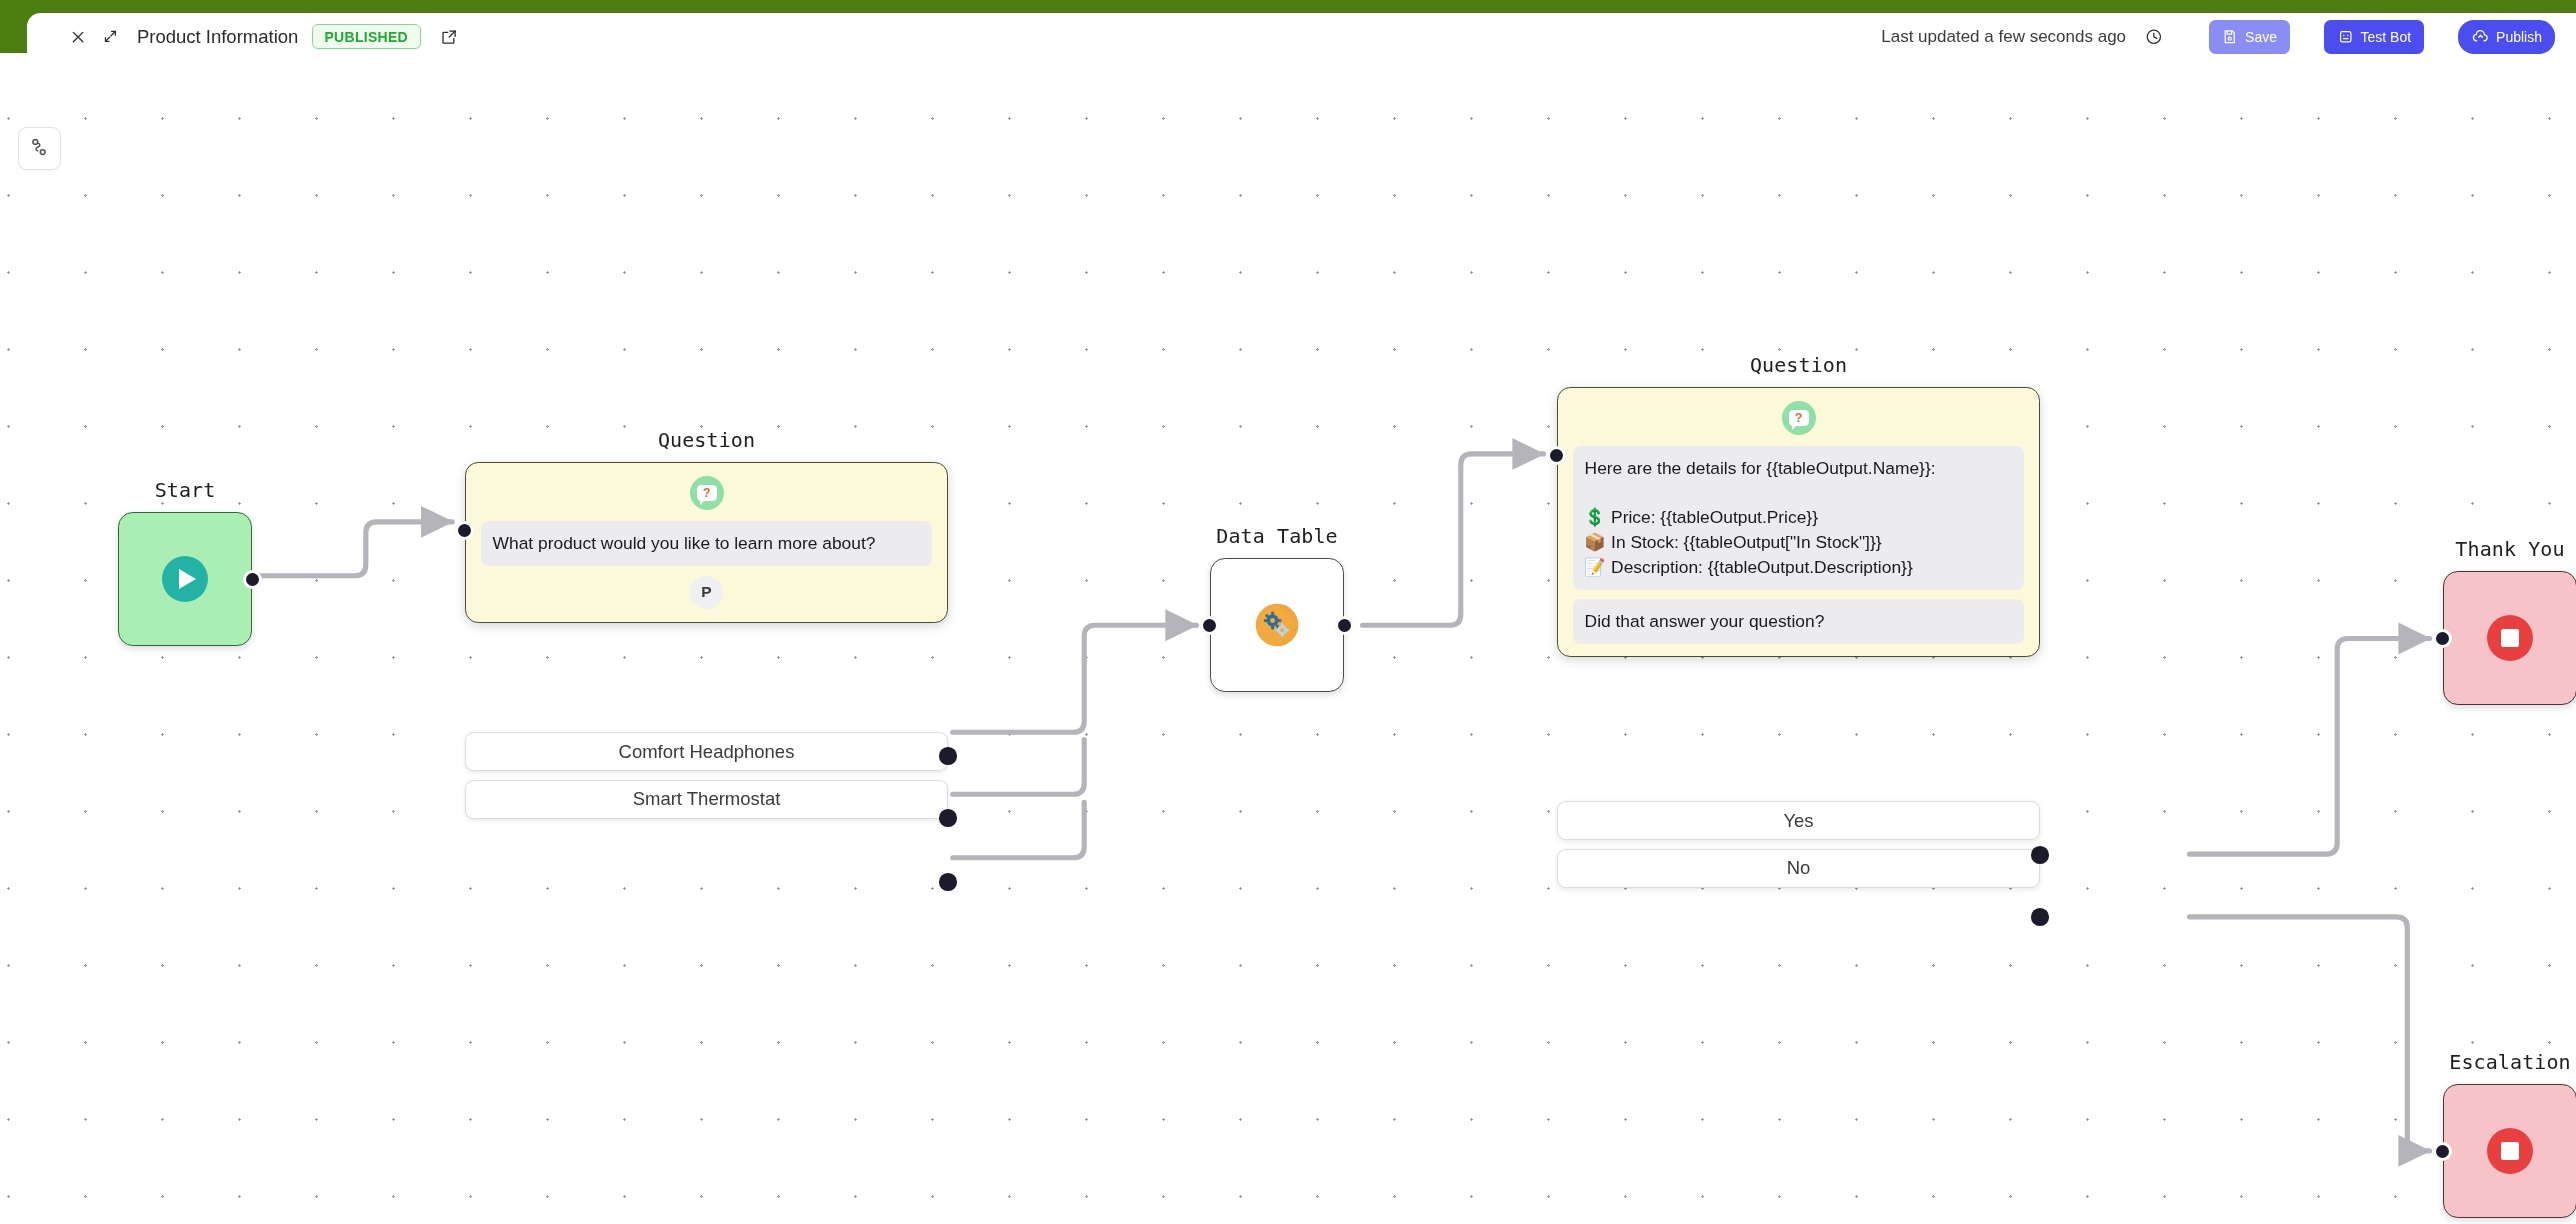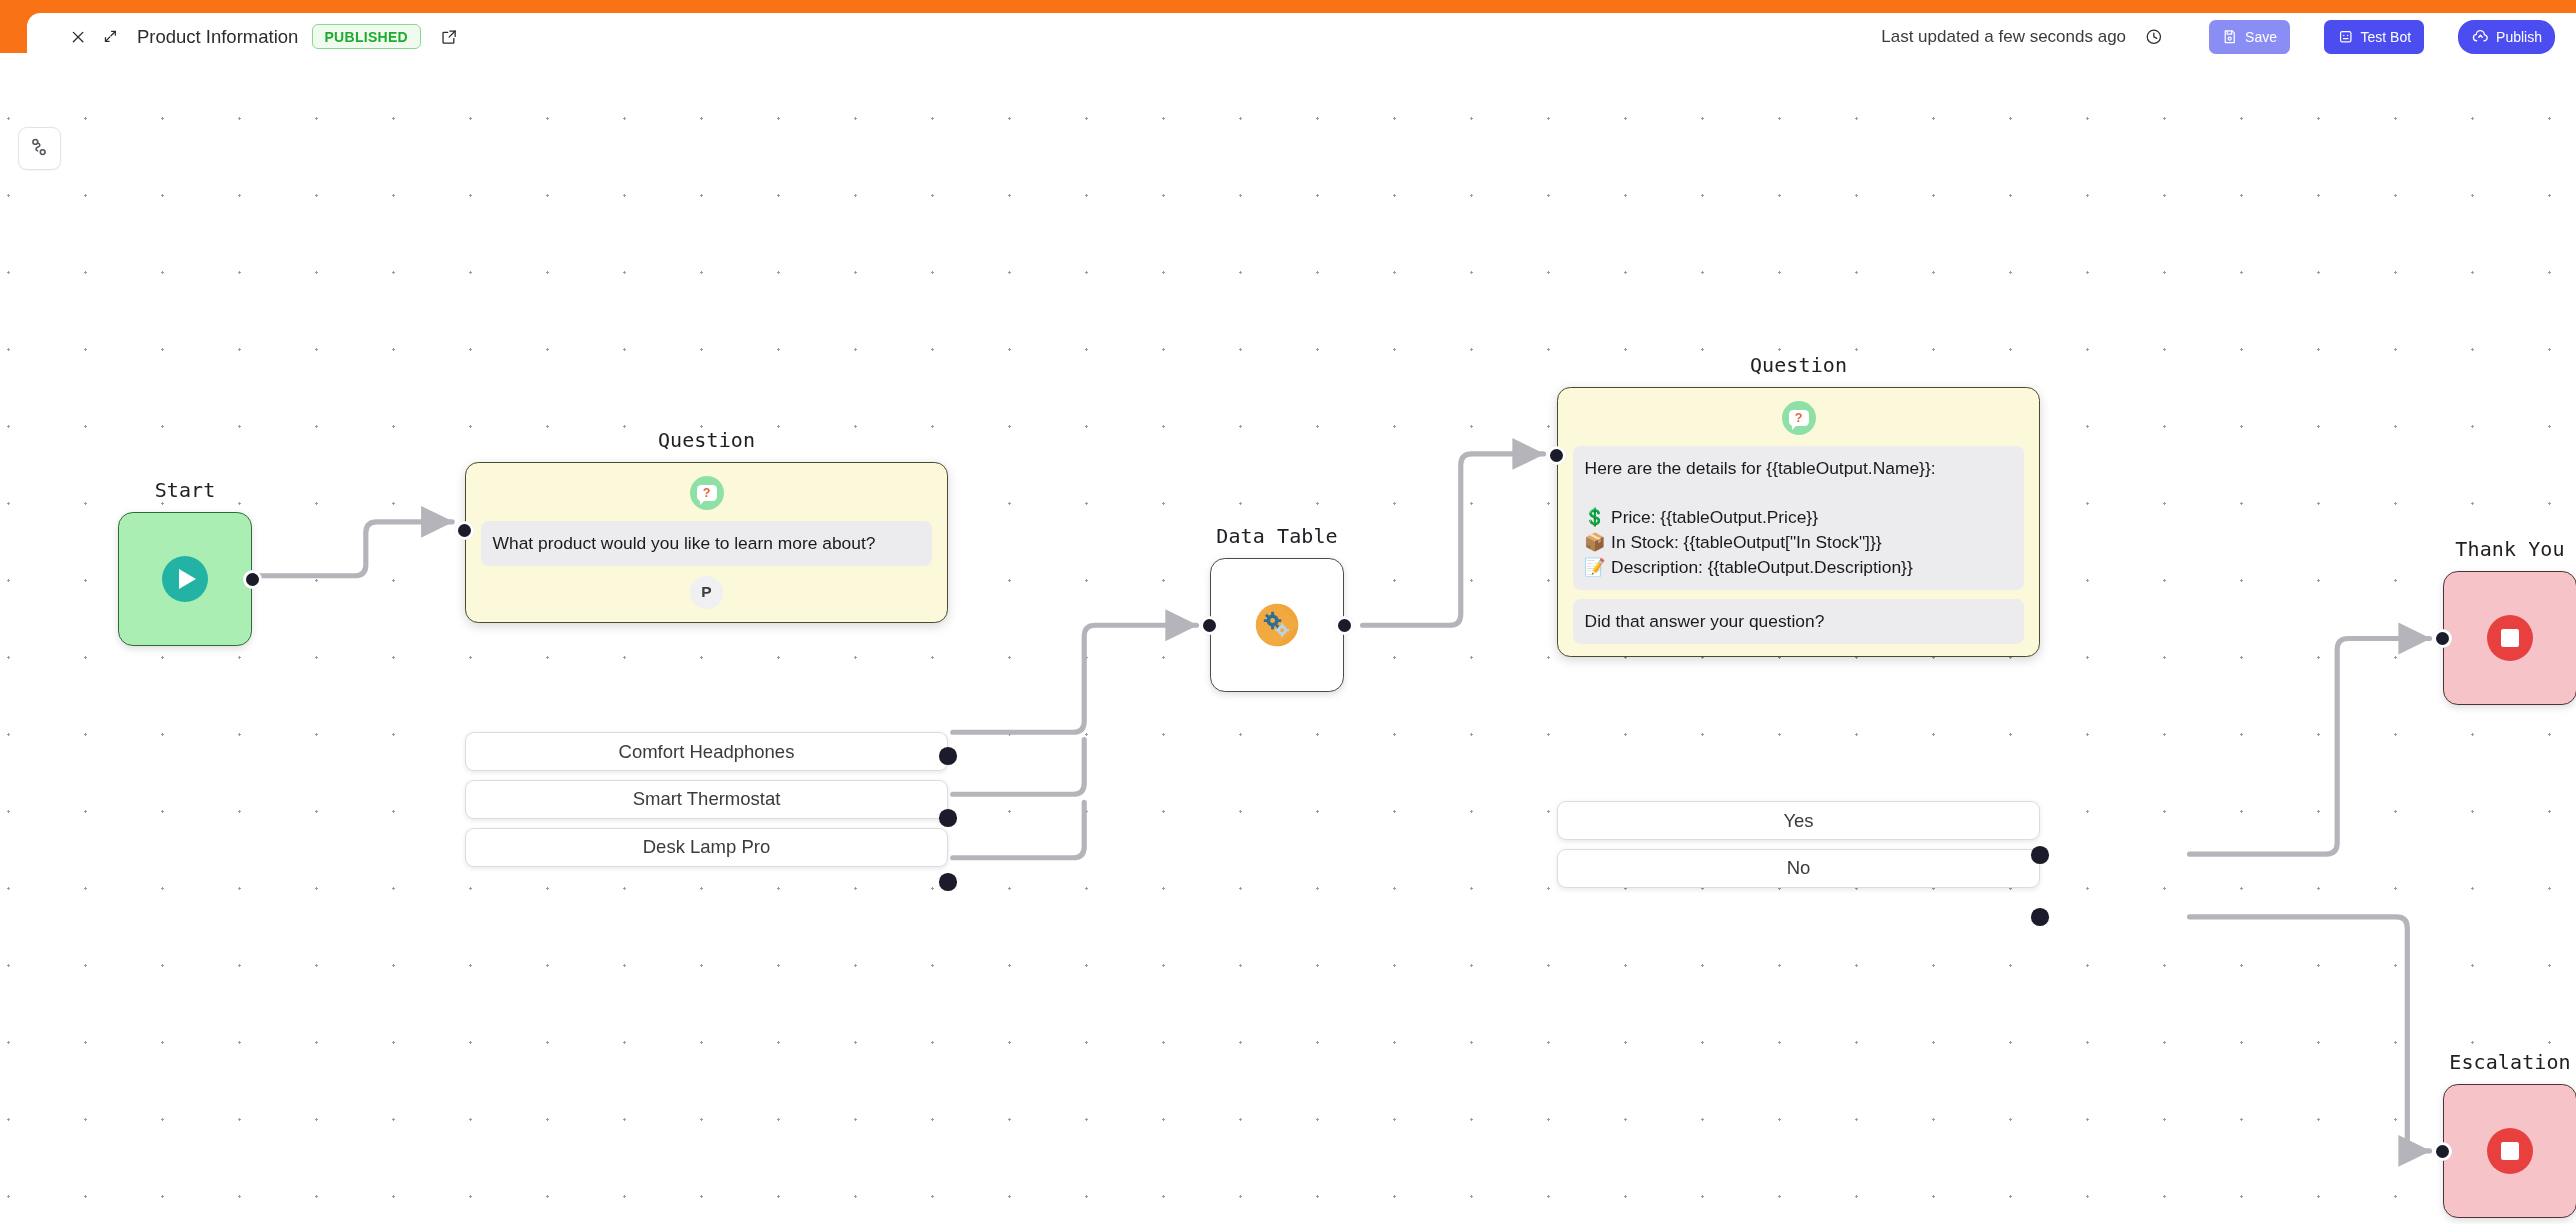--- a/index.html
+++ b/index.html
@@ -6,21 +6,21 @@
   * { box-sizing: border-box; margin: 0; padding: 0; }
   html, body {
     width: 2576px; height: 1224px;
     overflow: hidden;
     background: #ffffff;
     font-family: "Liberation Sans", sans-serif;
     -webkit-font-smoothing: antialiased;
   }
 
   
-  .app { position: relative; width: 2576px; height: 1224px; background: #f97316; }
+  .app { position: relative; width: 2576px; height: 1224px; background: #4d7c0f; }
 
   
   .header {
     position: absolute; left: 26.6px; top: 13.3px; right: 0px;
     height: 47px;
     background: #ffffff;
     border-top-left-radius: 13.3px;
     display: flex; align-items: center;
     padding: 0 20.7px 0 35px;
     z-index: 40;
@@ -320,21 +320,20 @@
         </div>
         <div class="msg-box">What product would you like to learn more about?</div>
         <div class="p-badge">P</div>
       </div>
 
       <div class="handle" style="left:-9.6px; top:59px;"></div>
 
       <div class="opt-stack" style="left:0px; top:270px; width:483px;">
         <div class="opt">Comfort Headphones</div>
         <div class="opt">Smart Thermostat</div>
-        <div class="opt">Desk Lamp Pro</div>
       </div>
       <div class="handle handle-bare" style="left:474px; top:285px;"></div>
       <div class="handle handle-bare" style="left:474px; top:347px;"></div>
       <div class="handle handle-bare" style="left:474px; top:411px;"></div>
     </div>
 
     <div class="node" style="left:1210px; top:505px;">
       <div class="node-label">Data Table</div>
       <div class="sq-node sq-plain">
         <span class="gears-icon">

